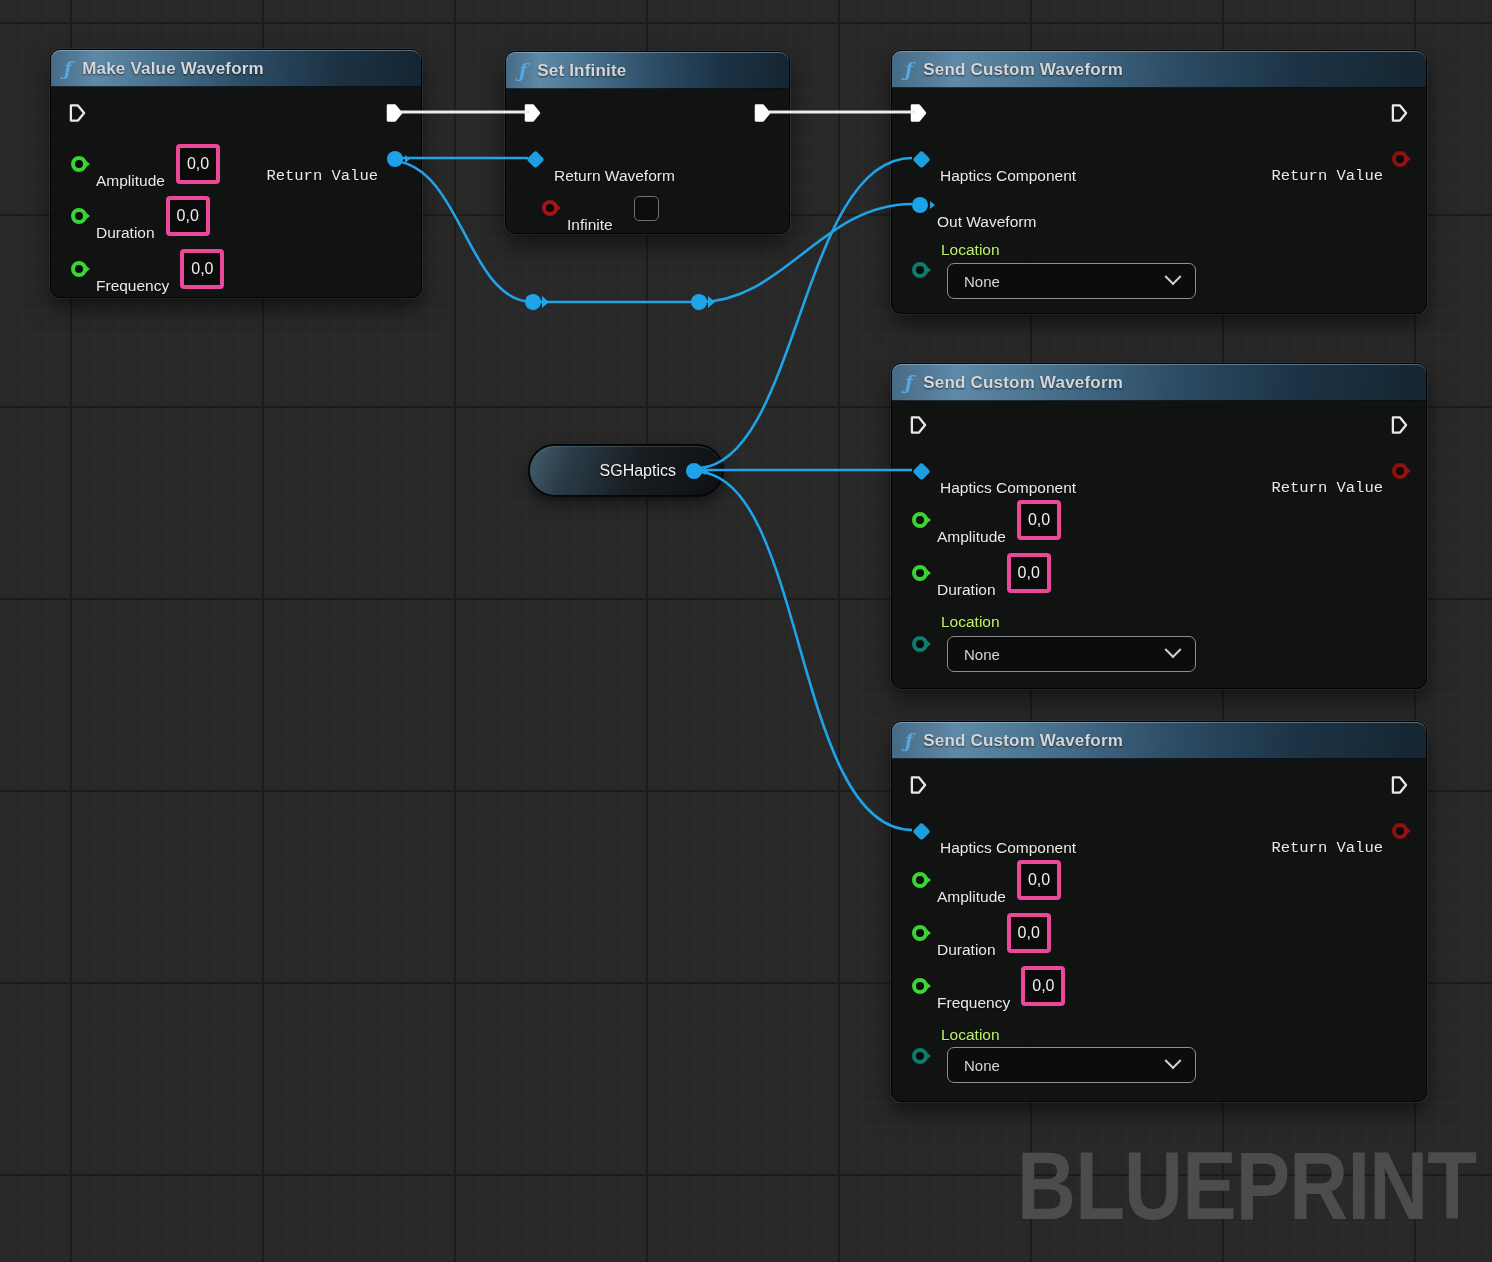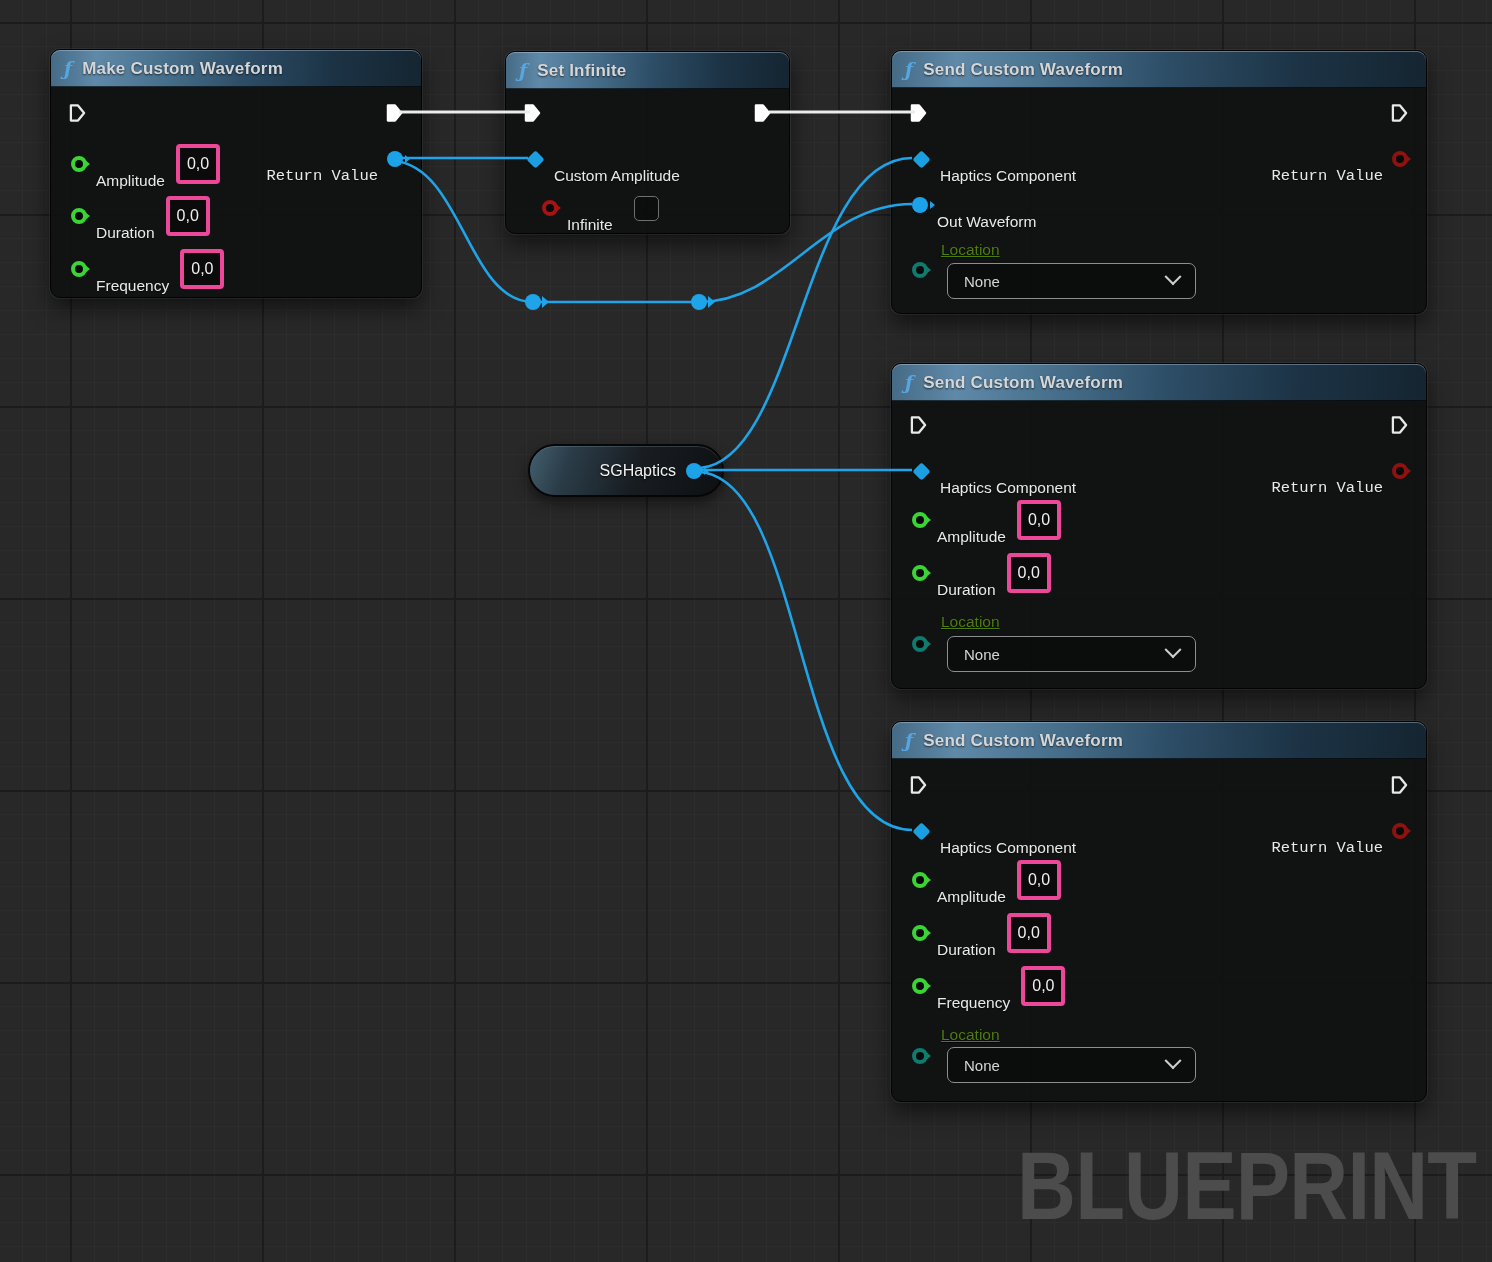--- a/index.html
+++ b/index.html
@@ -56,21 +56,21 @@
   .dot.blue{--c:#1ca2e8;}
   .ring.red.dark{--c:#8e1210;}
   .diamond{width:13px;height:13px;flex:0 0 13px;background:#1b9fe0;border-radius:3px;transform:rotate(45deg);margin:0 3px;}
   
   .valbox{
     min-width:24px;height:40px;padding:0 7px;margin-left:2px;box-sizing:border-box;
     border:4px solid #ec4899;border-radius:4px;background:rgba(0,0,0,.35);
     color:#efefef;font-size:16px;display:flex;align-items:center;justify-content:center;
   }
   .checkbox{width:25px;height:25px;border:1px solid #6f6f6f;border-radius:5px;background:rgba(8,8,8,.5);margin-left:12px;box-sizing:border-box;}
-  .loclabel{position:absolute;transform:translateY(-50%);font-size:15.5px;color:#4d7c0f;text-shadow:0 1px 1px rgba(0,0,0,.55);text-decoration:underline;}
+  .loclabel{position:absolute;transform:translateY(-50%);font-size:15.5px;color:#bef264;text-shadow:0 1px 1px rgba(0,0,0,.55);}
   .dropdown{
     position:absolute;width:249px;height:36px;box-sizing:border-box;
     border:1px solid #8e8e8e;border-radius:7px;background:rgba(8,8,8,.55);
     display:flex;align-items:center;justify-content:space-between;padding:0 16px;
   }
   .dval{font-size:15px;color:#d6d6d6;}
   .chev{width:10px;height:10px;border-right:2.4px solid #cfcfcf;border-bottom:2.4px solid #cfcfcf;transform:rotate(45deg) translate(-3px,-3px);}
   
   .varnode{
     position:absolute;z-index:3;box-sizing:border-box;
@@ -106,21 +106,21 @@
     </g>
     <g>
       <circle cx="699" cy="302" r="8" fill="#1fa4e9"></circle>
       <path d="M708 296 L715 302 L708 308 Z" fill="#1fa4e9"></path>
     </g>
   </svg>
 
   <div class="node" style="left:50px;top:49px;width:372px;height:249px">
     <div class="nhead">
       <span class="ftag">ƒ</span>
-      <span class="ntitle">Make Custom Waveform</span>
+      <span class="ntitle">Make Value Waveform</span>
     </div>
     <div class="prow" style="left:18px;top:63px">
       <svg class="execp" width="17" height="20" viewBox="0 0 18 20">
           <path d="M2 2 H9.5 L16 10 L9.5 18 H2 Z"></path>
         </svg>
     </div>
     <div class="prow out" style="right:18px;top:63px">
       <svg class="execp filled" width="17" height="20" viewBox="0 0 18 20">
           <path d="M2 2 H9.5 L16 10 L9.5 18 H2 Z"></path>
         </svg>
@@ -156,21 +156,21 @@
           <path d="M2 2 H9.5 L16 10 L9.5 18 H2 Z"></path>
         </svg>
     </div>
     <div class="prow out" style="right:18px;top:61px">
       <svg class="execp filled" width="17" height="20" viewBox="0 0 18 20">
           <path d="M2 2 H9.5 L16 10 L9.5 18 H2 Z"></path>
         </svg>
     </div>
     <div class="prow" style="left:20px;top:107px">
       <span class="diamond"></span>
-      <span class="plabel">Custom Amplitude</span>
+      <span class="plabel">Return Waveform</span>
     </div>
     <div class="prow" style="left:36px;top:156px">
       <span class="ring red"></span>
       <span class="plabel">Infinite</span>
       <span class="checkbox"></span>
     </div>
   </div>
 
   <div class="node" style="left:891px;top:50px;width:536px;height:264px">
     <div class="nhead">

